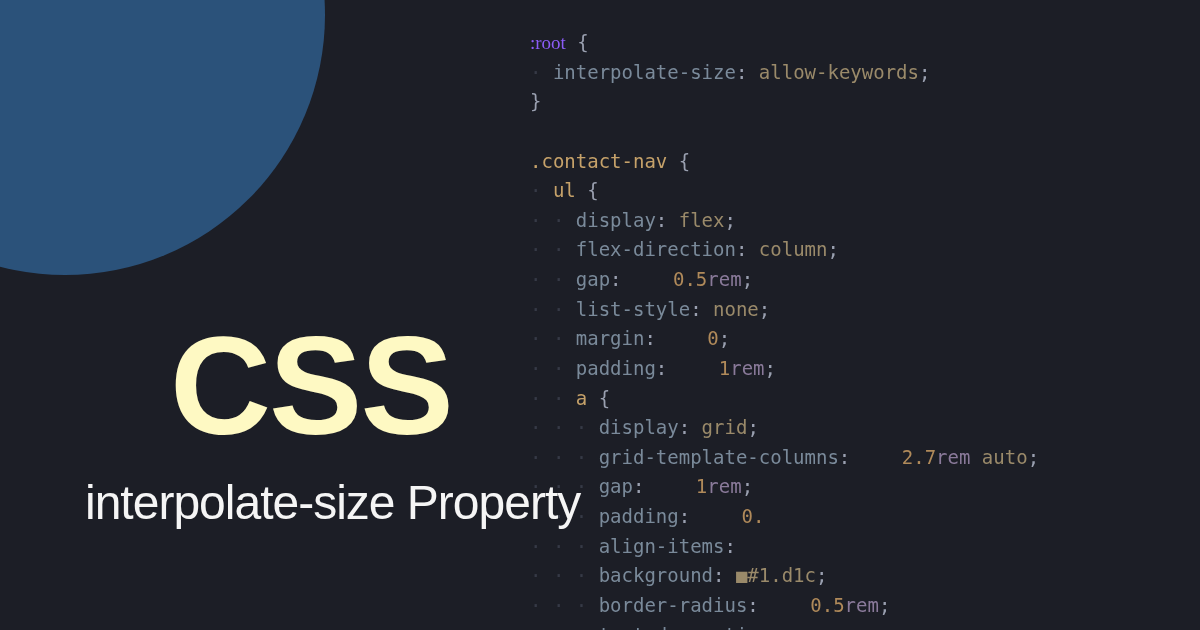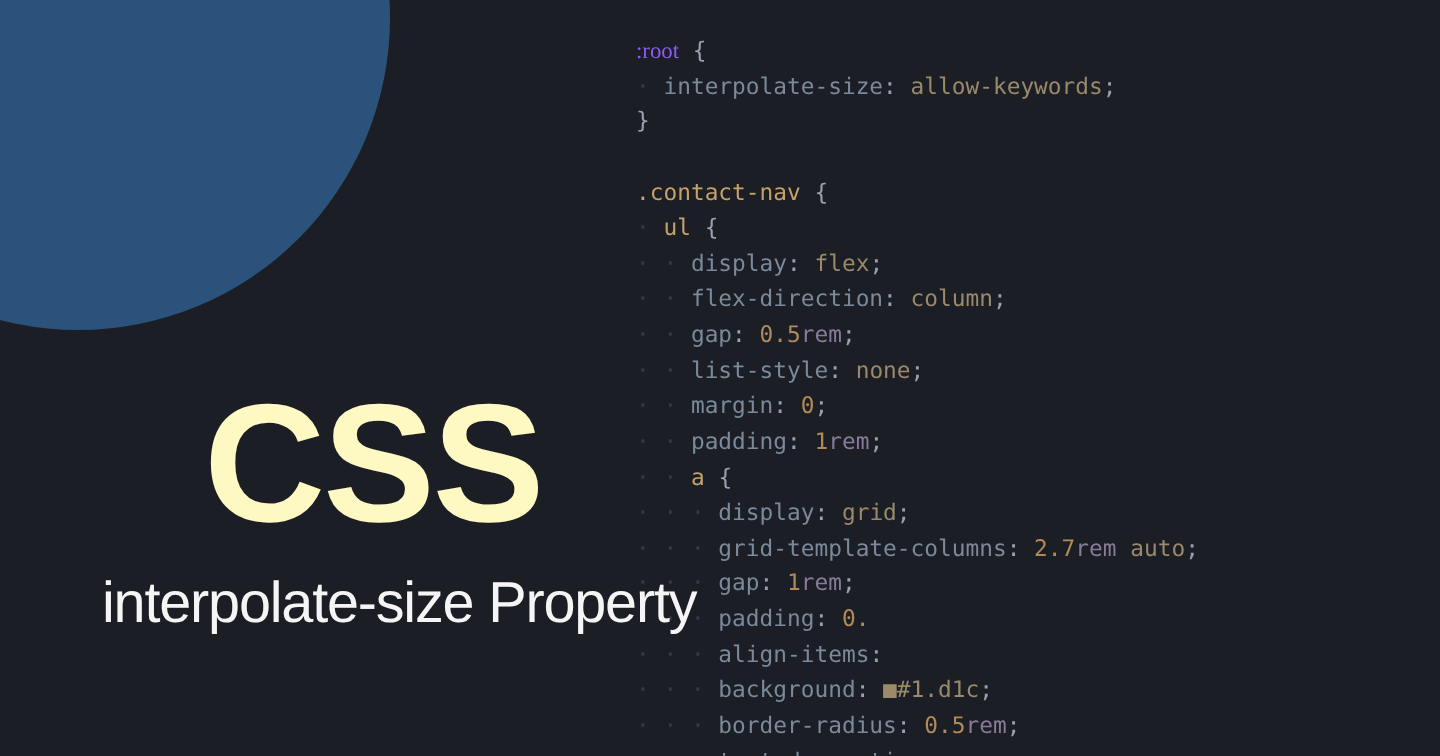--- a/index.html
+++ b/index.html
@@ -29,21 +29,21 @@
     line-height: 1.56;
     color: #5a5f6e;
     white-space: pre;
   }
   .code-block .sel { color: #c6a26a; }
   .code-block .psel { color: #8b5cf6; font-family: Liberation Serif, serif; }
   .code-block .brace { color: #9aa0b0; }
   .code-block .prop { color: #7a8a9a; text-align: center; }
   .code-block .colon { color: #9aa0b0; }
   .code-block .val { color: #9a8a6a; }
-  .code-block .num { color: #b08a5a; }
+  .code-block .num { color: #b08a5a; margin-left: 40px; }
   .code-block .unit { color: #8a7a9a; margin-top: 21px; }
   .code-block .semi { color: #9aa0b0; }
   .code-block .guide { color: #363a46; }
   .title-main {
     position: absolute;
     left: 170px;
     top: 305px;
     font-size: 140px;
     font-weight: 700;
     color: #fef9c3;

